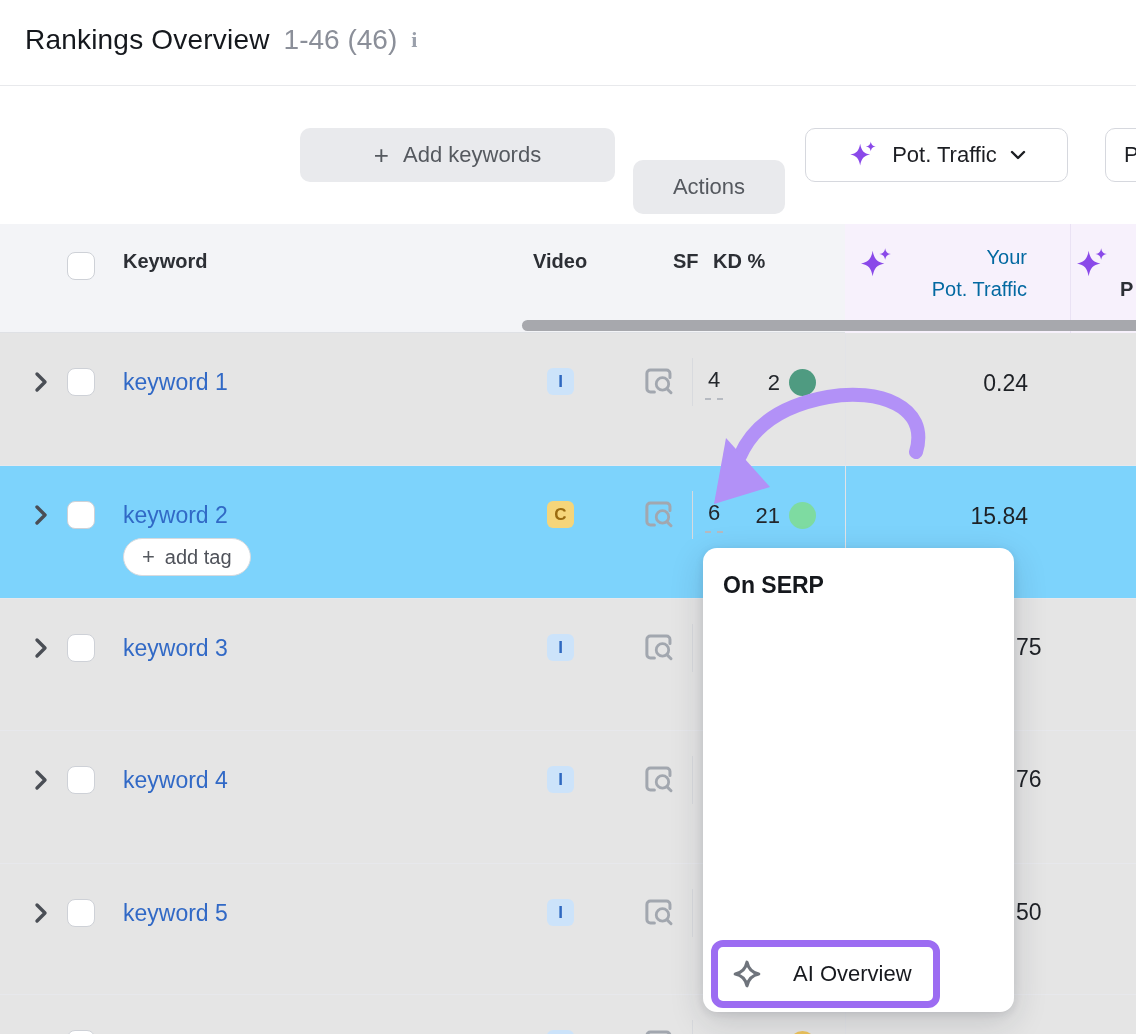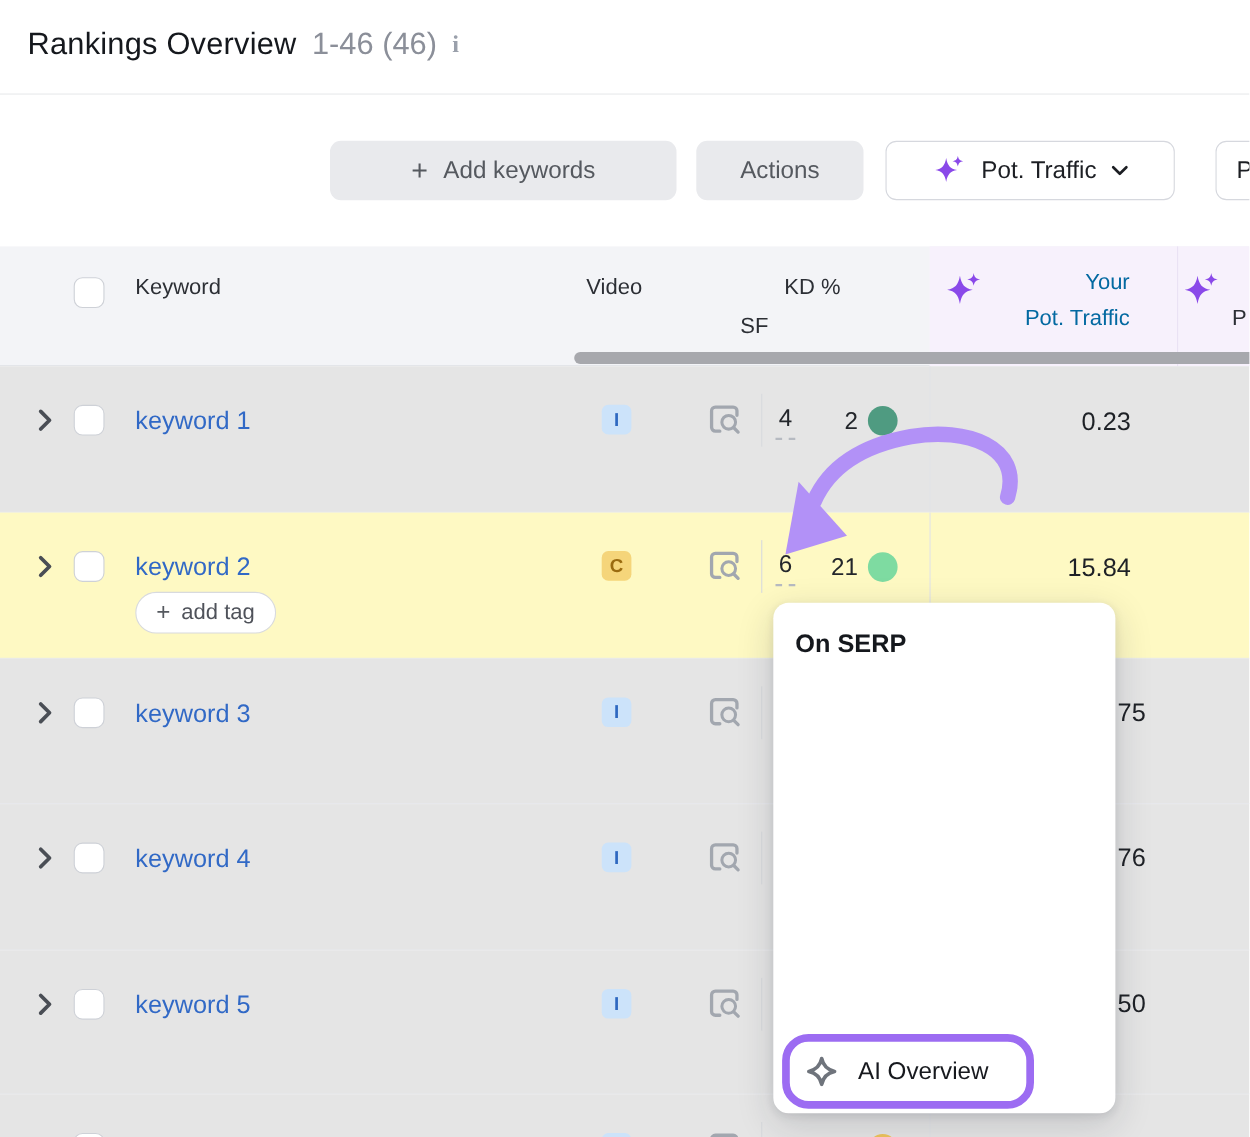--- a/index.html
+++ b/index.html
@@ -13,37 +13,37 @@
   .titlebar .inner{ position:absolute; left:25px; top:24px; display:flex; align-items:center; gap:14px; }
   .page-title{ font-size:28px; font-weight:normal; color:#15181d; letter-spacing:.2px; }
   .page-range{ font-size:28px; color:#8b8f99; }
   .info-i{ font-size:22px; font-weight:bold; color:#9aa0ab; font-family:"Liberation Serif", serif; cursor:pointer; }
   
   .btn{ position:absolute; top:128px; height:54px; border-radius:10px; display:flex; align-items:center; justify-content:center;
         font-size:22px; cursor:pointer; white-space:nowrap; }
   .btn-green{ left:25px; width:262px; background:#35976f; color:#ffffff; }
   .btn-gray{ background:#e9eaed; color:#55595f; }
   .btn-add{ left:300px; width:315px; gap:14px; }
-  .btn-actions{ left:633px; width:152px; }
+  .btn-actions{ left:633px; width:152px;margin-top:32px; }
   .btn-white{ background:#fff; border:1.5px solid #d6d8de; color:#1c1e23; }
   .btn-pt{ left:805px; width:263px; gap:12px; }
   .btn-partial{ left:1105px; width:60px; padding-left:18px; justify-content:flex-start; }
   .plus{ font-size:26px; color:#55595f; line-height:1; }
   .chev-down{ width:18px; height:18px; }
   
   .thead{ position:absolute; left:0; top:224px; width:1136px; height:109px; background:#f3f4f7; border-bottom:1px solid #dfe1e5; }
   .thead .purple1{ position:absolute; left:845px; top:0; width:225px; height:109px; background:#f7f1fc; }
   .thead .purple2{ position:absolute; left:1070px; top:0; width:66px; height:109px; background:#f7f1fc; border-left:1px solid #eae2f4; }
-  .hlabel{ position:absolute; top:250px; font-size:20px; color:#2c2f35; }
+  .hlabel{ position:absolute; top:250px; font-size:20px; color:#2c2f35;font-weight:bold; }
   .h-your{ position:absolute; left:845px; width:182px; text-align:right; font-size:20px; color:#0369a1; }
   .hcheckbox{ top:252px; left:67px; }
   .scrollthumb{ position:absolute; left:522px; top:320px; width:620px; height:11px; border-radius:6px; background:#a7a8ad; cursor:grab; }
   
   .row{ position:absolute; left:0; width:1136px; border-bottom:1px solid #e7e8ec; background:#e5e5e5; }
-  .row.hl{ background:#fef9c3; }
+  .row.hl{ background:#7dd3fc; }
   .chevron{ position:absolute; left:33px; top:37px; width:16px; height:24px; cursor:pointer; }
   .checkbox{ position:absolute; width:28px; height:28px; border:1.5px solid #ced1d7; border-radius:8px; background:#fff; cursor:pointer; }
   .row .checkbox{ left:67px; top:35px; }
   .kw{ position:absolute; left:123px; top:36px; font-size:23px; color:#3169c6; text-decoration:none; cursor:pointer; }
   .badge{ position:absolute; left:547px; top:35px; width:27px; height:27px; border-radius:6px; font-size:17px; font-weight:bold;
           display:flex; align-items:center; justify-content:center; }
   .badge.bi{ background:#cce3fa; color:#2e68c0; }
   .badge.bc{ background:#f5d57a; color:#9a6b10; }
   .serp-icon{ position:absolute; left:644px; top:34px; width:30px; height:28px; cursor:pointer; }
   .vdiv{ position:absolute; left:692px; top:25px; width:1px; height:48px; background:#d8dade; }
@@ -60,22 +60,22 @@
   
   .arrow-svg{ position:absolute; left:0; top:0; z-index:30; pointer-events:none; }
   
   .popup{ position:absolute; left:703px; top:548px; width:311px; height:464px; background:#fff; border-radius:14px; z-index:20;
           box-shadow:0 10px 34px rgba(25,28,45,.16), 0 2px 8px rgba(25,28,45,.10); }
   .popup h3{ position:absolute; left:20px; top:24px; font-size:23px; font-weight:bold; color:#15181d; }
   .pitem{ position:absolute; left:0; width:311px; height:56px; display:flex; align-items:center; gap:18px; padding-left:21px;
           font-size:22px; color:#17191e; cursor:pointer; }
   .pitem svg{ flex:0 0 auto; }
   .pitem{ position:absolute; } 
-  .ai-wrap{ position:absolute; left:711px; top:940px; width:229px; height:68px; border:7px solid #9c6cf2; border-radius:24px;
-            background:#fff; display:flex; align-items:center; gap:18px; padding-left:14px; font-size:22px; color:#17191e;
+  .ai-wrap{ position:absolute; left:711px; top:940px; width:229px; height:68px; border:7px solid #9c6cf2; border-radius:12px;
+            background:#fff; display:flex; align-items:center; gap:31px; padding-left:14px; font-size:22px; color:#17191e;
             z-index:21; cursor:pointer; }
 </style>
 </head>
 <body>
 
 <div class="stage">
 
   <div class="titlebar">
     <div class="inner">
       <span class="page-title">Rankings Overview</span>
@@ -101,21 +101,21 @@
   </div>
   <div class="btn btn-white btn-partial">P</div>
 
   <div class="thead">
     <div class="purple1"></div>
     <div class="purple2"></div>
   </div>
   <div class="checkbox hcheckbox" style="position:absolute;"></div>
   <span class="hlabel" style="left:123px;">Keyword</span>
   <span class="hlabel" style="left:533px;">Video</span>
-  <span class="hlabel" style="left:673px;margin-top:36px;">SF</span>
+  <span class="hlabel" style="left:673px;">SF</span>
   <span class="hlabel" style="left:713px; left:715px; left:713px; left:716px; left:713px; left:714px; left:713px;">KD %</span>
   <svg style="position:absolute; left:856px; top:244px;" width="40" height="40" viewBox="0 0 24 24">
     <path d="M10 4 C10.9 9 12.6 10.8 17 11.7 C12.6 12.6 10.9 14.4 10 19.4 C9.1 14.4 7.4 12.6 3 11.7 C7.4 10.8 9.1 9 10 4 Z" fill="#8a49e9"></path>
     <path d="M17.5 2.5 C17.9 4.8 18.7 5.6 21 6 C18.7 6.4 17.9 7.2 17.5 9.5 C17.1 7.2 16.3 6.4 14 6 C16.3 5.6 17.1 4.8 17.5 2.5 Z" fill="#8a49e9"></path>
   </svg>
   <span class="h-your" style="top:246px;">Your</span>
   <span class="h-your" style="top:278px;">Pot. Traffic</span>
   <svg style="position:absolute; left:1072px; top:244px;" width="40" height="40" viewBox="0 0 24 24">
     <path d="M10 4 C10.9 9 12.6 10.8 17 11.7 C12.6 12.6 10.9 14.4 10 19.4 C9.1 14.4 7.4 12.6 3 11.7 C7.4 10.8 9.1 9 10 4 Z" fill="#8a49e9"></path>
     <path d="M17.5 2.5 C17.9 4.8 18.7 5.6 21 6 C18.7 6.4 17.9 7.2 17.5 9.5 C17.1 7.2 16.3 6.4 14 6 C16.3 5.6 17.1 4.8 17.5 2.5 Z" fill="#8a49e9"></path>
@@ -133,21 +133,21 @@
     <svg class="serp-icon" viewBox="0 0 26 24">
       <path d="M22.5 9 V5.5 A3 3 0 0 0 19.5 2.5 H5.5 A3 3 0 0 0 2.5 5.5 v13 A3 3 0 0 0 5.5 21.5 H9" fill="none" stroke="#a2a7af" stroke-width="2.6" stroke-linecap="round"></path>
       <circle cx="16" cy="14.5" r="5.4" fill="none" stroke="#a2a7af" stroke-width="2.4"></circle>
       <line x1="20" y1="18.8" x2="23.4" y2="22.2" stroke="#a2a7af" stroke-width="2.6" stroke-linecap="round"></line>
     </svg>
     <i class="vdiv"></i>
     <span class="sfnum">4</span>
     <span class="kdnum">2</span>
     <span class="kddot dot-g1"></span>
     <i class="coldiv"></i>
-    <span class="traffic">0.23</span>
+    <span class="traffic">0.24</span>
   </div>
 
   <div class="row hl" style="top:466px; height:133px;">
     <svg class="chevron" viewBox="0 0 16 24">
       <polyline points="4,4 12,12 4,20" fill="none" stroke="#4a4e55" stroke-width="3.4" stroke-linecap="round" stroke-linejoin="round"></polyline>
     </svg>
     <div class="checkbox"></div>
     <a class="kw">keyword 2</a>
     <div class="add-tag">
       <span class="plus">+</span>

